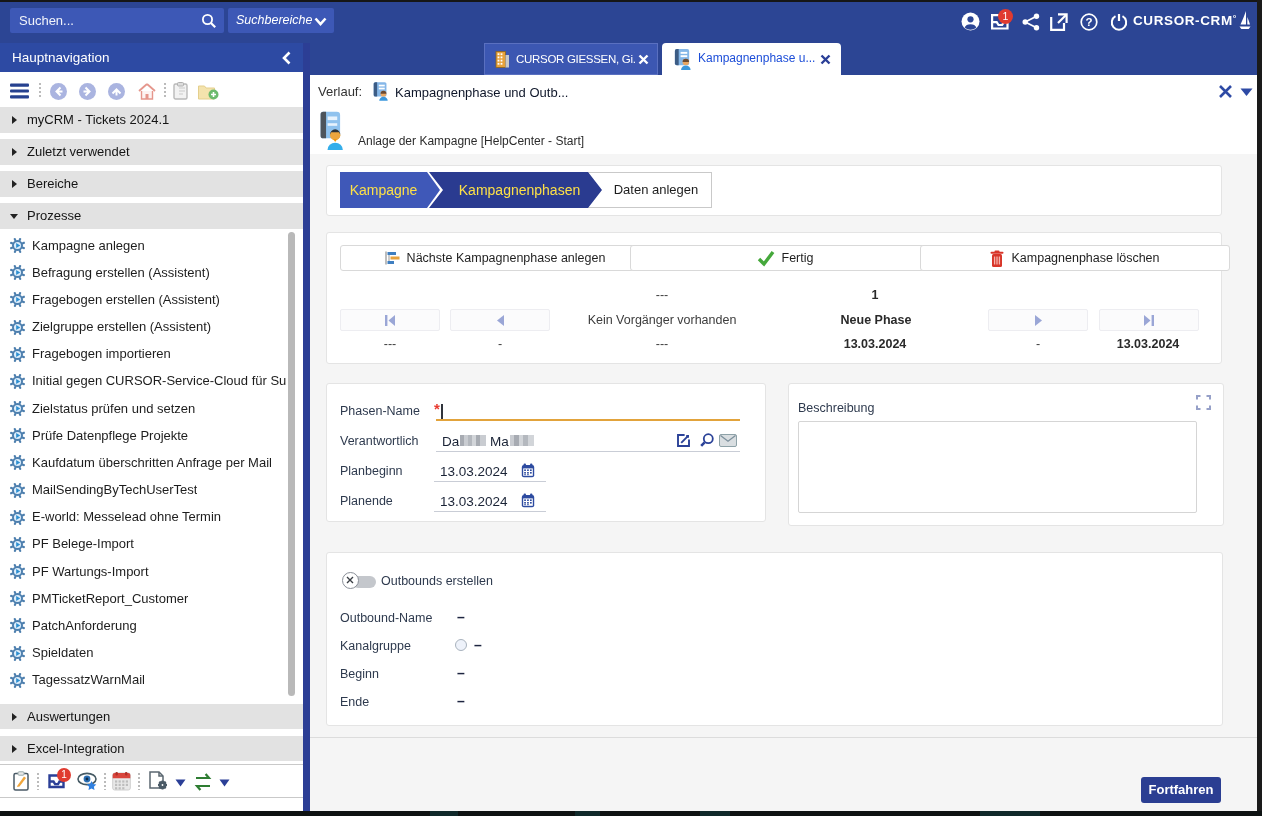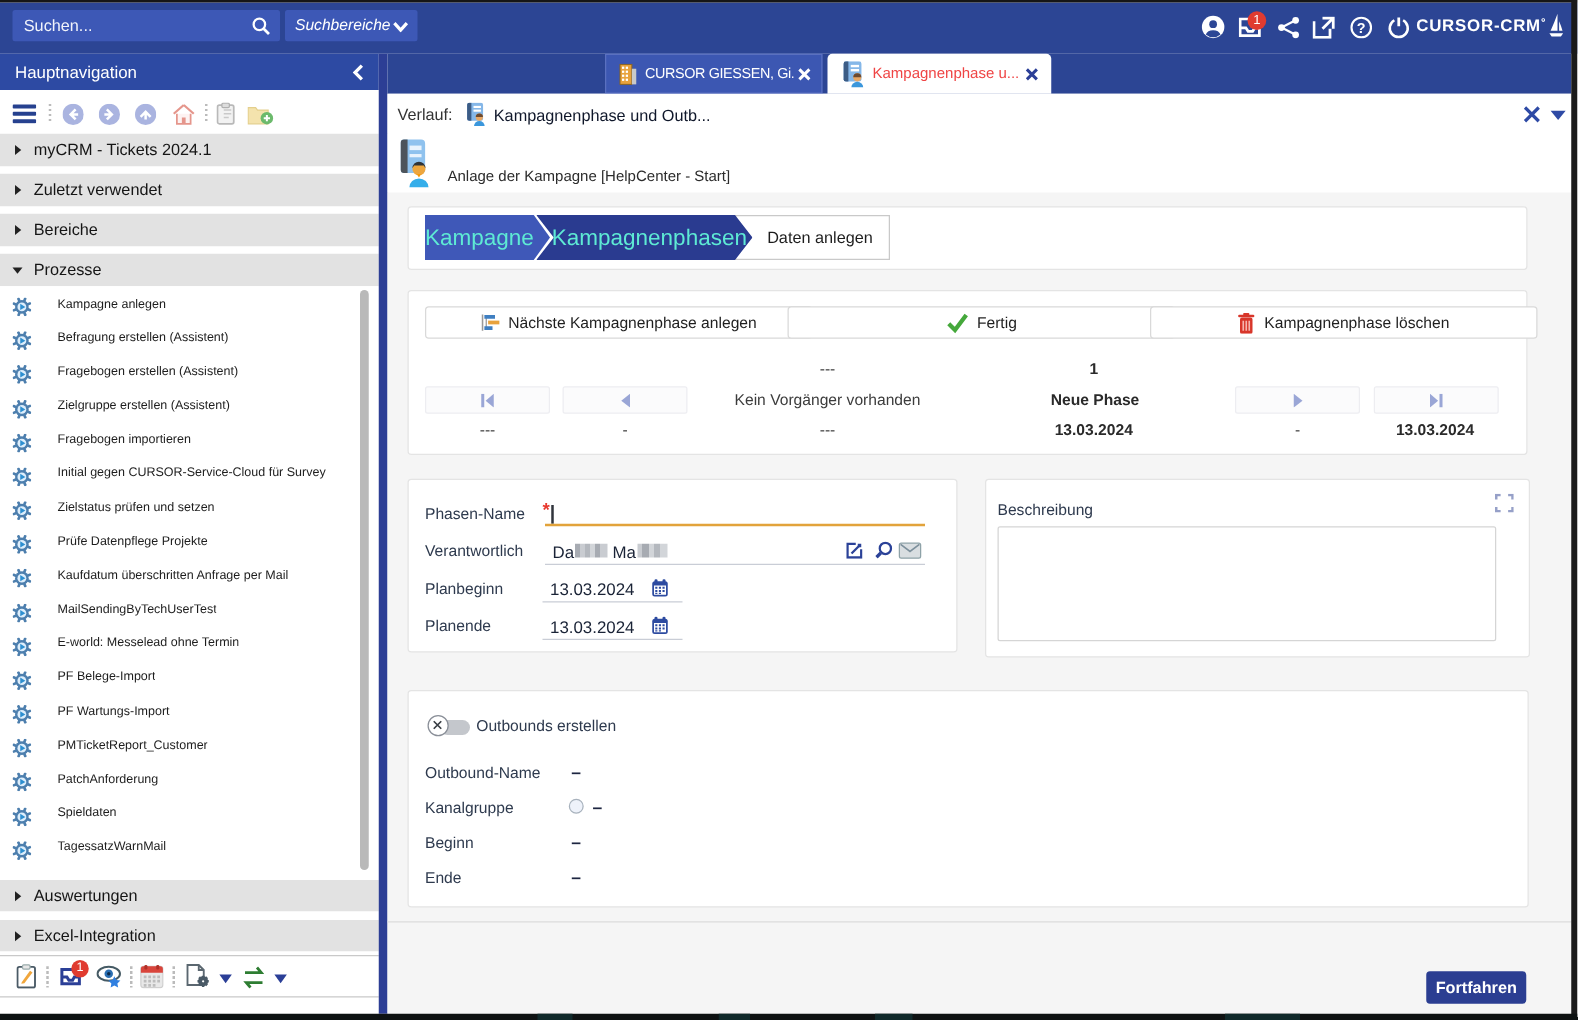--- a/index.html
+++ b/index.html
@@ -19,37 +19,37 @@
 #rightstrip { left:1257px; top:0; width:5px; height:816px; background:#1a1a1a; }
 #bottombar { left:0; top:811px; width:1262px; height:5px; background:#0e1212; }
 .tealpatch { top:811px; height:5px; background:#10292a; }
 
 #sidehead { left:0; top:43px; width:303px; height:29px; background:#2d4aa3; color:#fff; font-size:13.5px; line-height:29px; padding-left:12px; }
 #sidetools { left:0; top:72px; width:303px; height:32px; background:#fff; }
 .sechead { left:0; width:303px; height:26px; background:#e2e2e2; color:#151515; font-size:13px; line-height:26px; padding-left:27px; }
 .sechead .tri { position:absolute; left:12px; top:9px; width:0; height:0; border-left:5px solid #222; border-top:4px solid transparent; border-bottom:4px solid transparent; }
 .sechead .trid { position:absolute; left:10px; top:11px; width:0; height:0; border-top:5px solid #222; border-left:4px solid transparent; border-right:4px solid transparent; }
 #prolist { left:0; top:229px; width:303px; height:471px; background:#fff; overflow:hidden; }
-.pitem { position:absolute; left:46px; font-size:10px; color:#1d1d1d; white-space:nowrap; max-width:254px; overflow:hidden; }
+.pitem { position:absolute; left:32px; font-size:13px; color:#1d1d1d; white-space:nowrap; max-width:254px; overflow:hidden; }
 #scrollthumb { left:288px; top:232px; width:7px; height:464px; background:#b9b9b9; border-radius:4px; }
 #sidebot { left:0; top:764px; width:303px; height:34px; background:#fff; border-top:1px solid #c9c9c9; border-bottom:1px solid #c9c9c9; }
 
 #splitter { left:303px; top:43px; width:7px; height:768px; background:#2c3e95; }
 #tabbar { left:310px; top:43px; width:947px; height:32px; background:#2c4594; }
 .tab { position:absolute; top:0; height:32px; font-size:13px; color:#fff; white-space:nowrap; overflow:hidden; }
 #tab1 { left:0; width:170px; background:#3c57b2; border:1px solid #5a70c0; }
 #tab2 { left:174px; width:174px; background:#3c57b2; border:1px solid #5a70c0; }
-#tab3 { left:352px; width:179px; background:#fff; color:#ef4444; border-radius:4px 4px 0 0; }
+#tab3 { left:352px; width:179px; background:#fff; color:#1d4ed8; border-radius:4px 4px 0 0; }
 #verlaufrow { left:310px; top:75px; width:947px; height:32px; background:#fff; }
 #titleblock { left:310px; top:107px; width:947px; height:47px; background:#fff; }
 #maincontent { left:310px; top:154px; width:947px; height:657px; background:#f5f5f5; }
 #footline { left:310px; top:737px; width:947px; height:1px; background:#dcdcdc; }
 .card { position:absolute; background:#fff; border:1px solid #e4e4e4; border-radius:3px; }
 
-.wstep { position:absolute; top:172px; height:36px; font-size:18px; line-height:36px; text-align:center; color:#5eead4; }
+.wstep { position:absolute; top:172px; height:36px; font-size:14px; line-height:36px; text-align:center; color:#fde047; }
 
 .bigbtn { position:absolute; top:245px; width:310px; height:26px; background:#fff; border:1px solid #d9d9d9; border-radius:3px; font-size:12.5px; color:#1f1f1f; display:flex; align-items:center; justify-content:center; gap:7px; }
 .navbtn { position:absolute; top:309px; width:100px; height:22px; background:#fbfbfc; border:1px solid #ededf1; border-radius:2px; }
 .navtxt { position:absolute; font-size:12.5px; color:#3c3c3c; text-align:center; white-space:nowrap; }
 .bold { font-weight:bold; color:#2a2a2a; }
 
 .flabel { position:absolute; left:340px; font-size:12.5px; color:#2e3a4e; }
 .fval { position:absolute; font-size:13.5px; color:#1a2336; }
 .uline { position:absolute; height:1px; background:#c9cdd6; }
 

